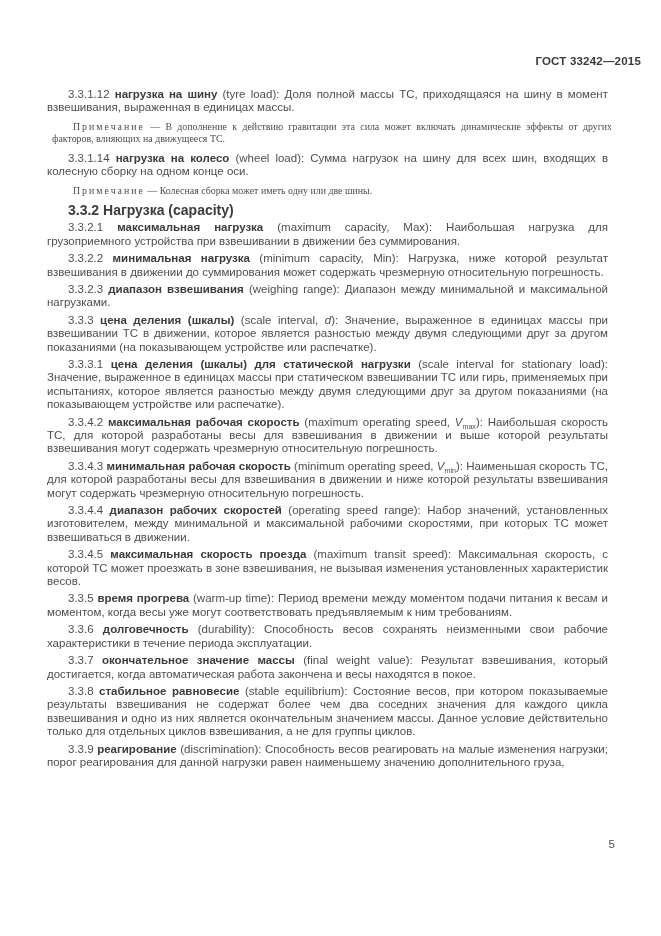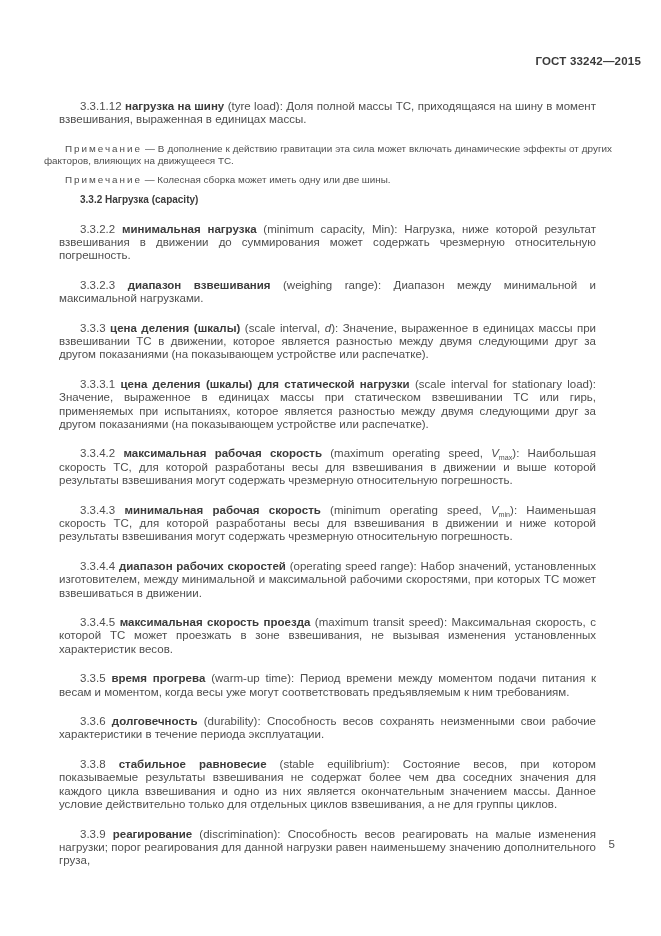--- a/index.html
+++ b/index.html
@@ -21,42 +21,43 @@
     font-weight: bold;
     color: #3a3a3a;
     letter-spacing: 0.2px;
   }
   .content {
     position: absolute;
     top: 84px;
     left: 43px;
     width: 569px;
   }
-  .content p { margin: 16px; }
+  .content p { margin: 4px; }
   p.para {
     font-size: 11.5px;
     line-height: 13.4px;
     text-align: justify;
     text-indent: 21px;
   }
   p.heading {
-    font-size: 10px;
+    font-size: 14px;
     line-height: 13.4px;
     text-align: left;
     text-indent: 21px;
     margin-top: 3px;
     font-weight: bold;
     color: #3c3c3c;
   }
   p.note {
     font-size: 9.9px;
     line-height: 12.1px;
     text-align: justify;
     text-indent: 21px;
-    margin: 6px 0 7px 1px;
+    margin: 6px 0 7px 9px;
+    font-family: Liberation Serif, serif;
   }
   .b { font-weight: bold; color: #3c3c3c; }
   .i { font-style: italic; }
   .sp { letter-spacing: 0.2em; }
   sub.sub { font-size: 0.62em; line-height: 0; }
   .page-number {
     position: absolute;
     top: 838px;
     right: 74px;
     font-size: 11.5px;
@@ -65,30 +66,33 @@
 </style>
 </head>
 <body>
 
 <div class="page">
   <div class="page-header">ГОСТ 33242—2015</div>
 
   <div class="content">
       <p class="para"><span>3.3.1.12 </span><span class="b">нагрузка на шину</span><span> (tyre load): Доля полной массы ТС, приходящаяся на шину в момент взвешивания, выраженная в единицах массы.</span></p>
       <p class="note"><span class="sp">Примечание</span><span> — В дополнение к действию гравитации эта сила может включать динамические эффекты от других факторов, влияющих на движущееся ТС.</span></p>
+      <p class="para"><span>3.3.1.14 </span><span class="b">нагрузка на колесо</span><span> (wheel load): Сумма нагрузок на шину для всех шин, входящих в колесную сборку на одном конце оси.</span></p>
       <p class="note"><span class="sp">Примечание</span><span> — Колесная сборка может иметь одну или две шины.</span></p>
       <p class="heading"><span class="b">3.3.2 Нагрузка (capacity)</span></p>
+      <p class="para"><span>3.3.2.1 </span><span class="b">максимальная нагрузка</span><span> (maximum capacity, Max): Наибольшая нагрузка для грузоприемного устройства при взвешивании в движении без суммирования.</span></p>
       <p class="para"><span>3.3.2.2 </span><span class="b">минимальная нагрузка</span><span> (minimum capacity, Min): Нагрузка, ниже которой результат взвешивания в движении до суммирования может содержать чрезмерную относительную погрешность.</span></p>
       <p class="para"><span>3.3.2.3 </span><span class="b">диапазон взвешивания</span><span> (weighing range): Диапазон между минимальной и максимальной нагрузками.</span></p>
       <p class="para"><span>3.3.3 </span><span class="b">цена деления (шкалы)</span><span> (scale interval, </span><span class="i">d</span><span>): Значение, выраженное в единицах массы при взвешивании ТС в движении, которое является разностью между двумя следующими друг за другом показаниями (на показывающем устройстве или распечатке).</span></p>
       <p class="para"><span>3.3.3.1 </span><span class="b">цена деления (шкалы) для статической нагрузки</span><span> (scale interval for stationary load): Значение, выраженное в единицах массы при статическом взвешивании ТС или гирь, применяемых при испытаниях, которое является разностью между двумя следующими друг за другом показаниями (на показывающем устройстве или распечатке).</span></p>
       <p class="para"><span>3.3.4.2 </span><span class="b">максимальная рабочая скорость</span><span> (maximum operating speed, </span><span class="i">V</span><sub class="sub">max</sub><span>): Наибольшая скорость ТС, для которой разработаны весы для взвешивания в движении и выше которой результаты взвешивания могут содержать чрезмерную относительную погрешность.</span></p>
       <p class="para"><span>3.3.4.3 </span><span class="b">минимальная рабочая скорость</span><span> (minimum operating speed, </span><span class="i">V</span><sub class="sub">min</sub><span>): Наименьшая скорость ТС, для которой разработаны весы для взвешивания в движении и ниже которой результаты взвешивания могут содержать чрезмерную относительную погрешность.</span></p>
       <p class="para"><span>3.3.4.4 </span><span class="b">диапазон рабочих скоростей</span><span> (operating speed range): Набор значений, установленных изготовителем, между минимальной и максимальной рабочими скоростями, при которых ТС может взвешиваться в движении.</span></p>
       <p class="para"><span>3.3.4.5 </span><span class="b">максимальная скорость проезда</span><span> (maximum transit speed): Максимальная скорость, с которой ТС может проезжать в зоне взвешивания, не вызывая изменения установленных характеристик весов.</span></p>
       <p class="para"><span>3.3.5 </span><span class="b">время прогрева</span><span> (warm-up time): Период времени между моментом подачи питания к весам и моментом, когда весы уже могут соответствовать предъявляемым к ним требованиям.</span></p>
       <p class="para"><span>3.3.6 </span><span class="b">долговечность</span><span> (durability): Способность весов сохранять неизменными свои рабочие характеристики в течение периода эксплуатации.</span></p>
+      <p class="para"><span>3.3.7 </span><span class="b">окончательное значение массы</span><span> (final weight value): Результат взвешивания, который достигается, когда автоматическая работа закончена и весы находятся в покое.</span></p>
       <p class="para"><span>3.3.8 </span><span class="b">стабильное равновесие</span><span> (stable equilibrium): Состояние весов, при котором показываемые результаты взвешивания не содержат более чем два соседних значения для каждого цикла взвешивания и одно из них является окончательным значением массы. Данное условие действительно только для отдельных циклов взвешивания, а не для группы циклов.</span></p>
       <p class="para"><span>3.3.9 </span><span class="b">реагирование</span><span> (discrimination): Способность весов реагировать на малые изменения нагрузки; порог реагирования для данной нагрузки равен наименьшему значению дополнительного груза,</span></p>
     </div>
 
   <div class="page-number">5</div>
 </div>
 
 </body></html>

